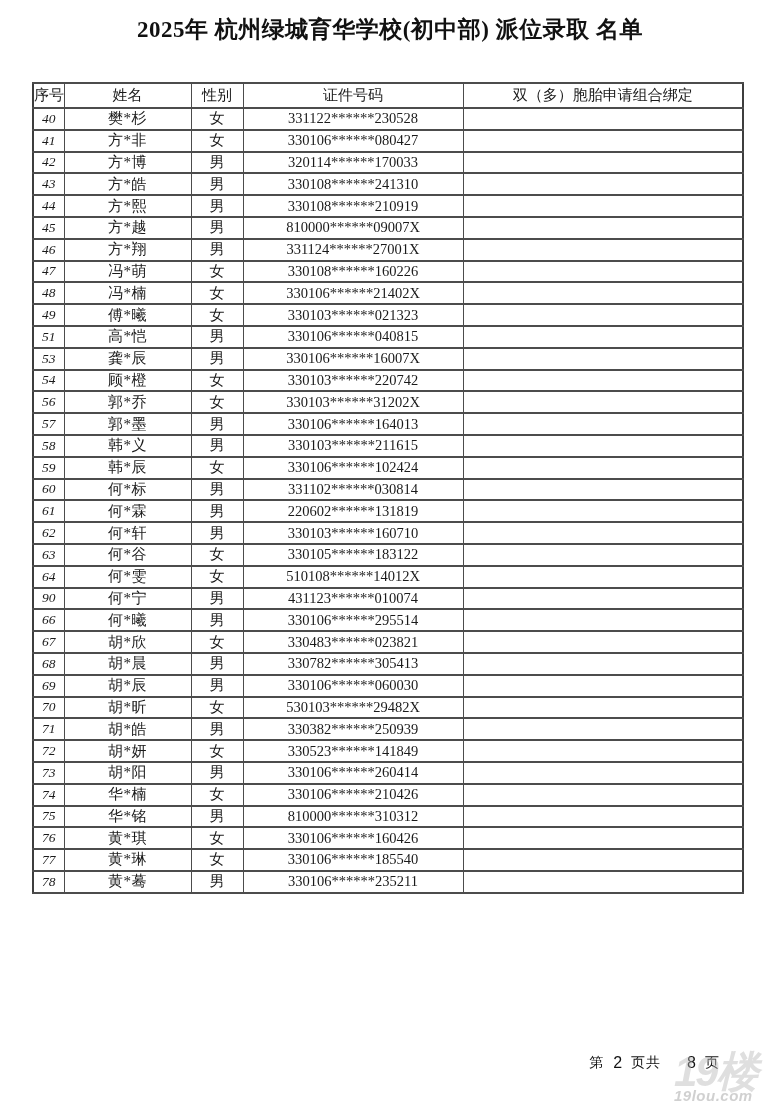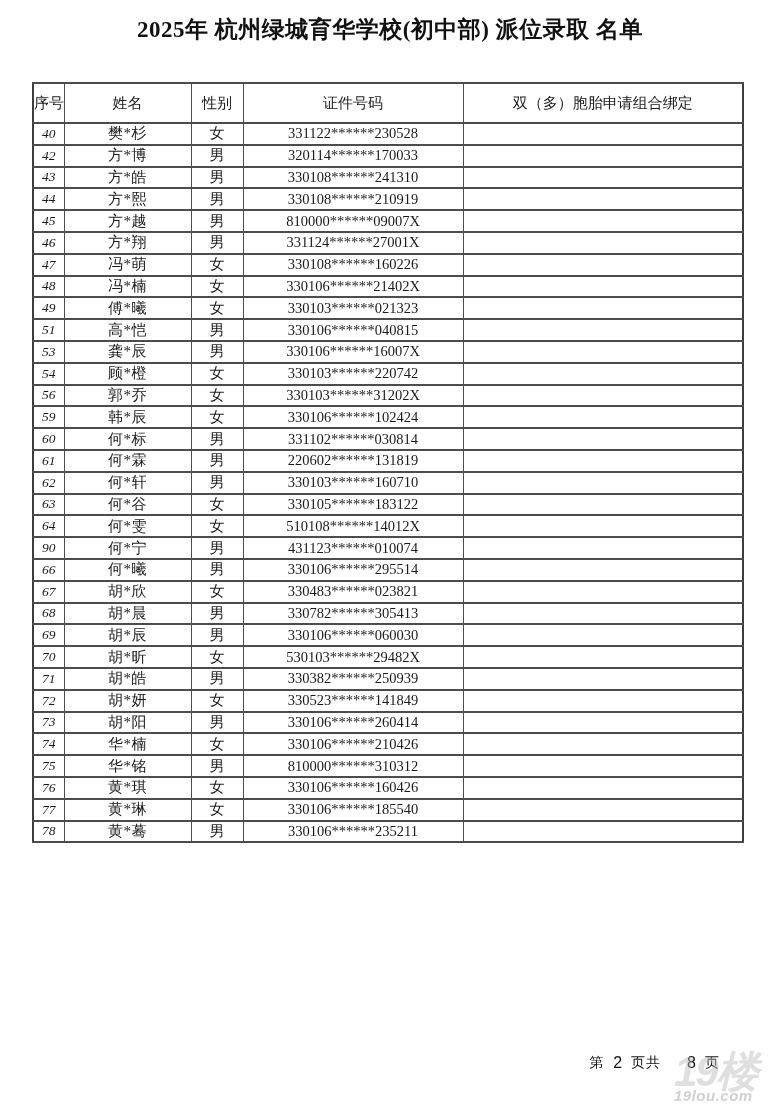--- a/index.html
+++ b/index.html
@@ -42,21 +42,21 @@
     border-right: 1px solid #4c4c4c;
     border-top: 2px solid #4c4c4c;
     border-bottom: 2px solid #4c4c4c;
     text-align: center;
     vertical-align: middle;
     padding: 0;
     overflow: hidden;
     white-space: nowrap;
   }
   table.roster { border: 2px solid #3d3d3d; }
-  thead tr { height: 40px; margin-top: 19px; }
+  thead tr { height: 25px; margin-top: 19px; }
   tbody tr { height: 21.8px; }
   th {
     font-weight: normal;
     font-size: 15px;
   }
   td.c-no   { font-size: 13.5px; font-style: italic; }
   td.c-name { font-size: 15px; letter-spacing: 0.5px; }
   td.c-gender { font-size: 15px; }
   td.c-id   { font-size: 14.5px; }
   td.c-bind { font-size: 14px; }
@@ -131,20 +131,27 @@
     </thead>
     <tbody>
     <tr>
       <td class="c-no">40</td>
       <td class="c-name">樊*杉</td>
       <td class="c-gender">女</td>
       <td class="c-id">331122******230528</td>
       <td class="c-bind"></td>
     </tr>
 
+    <tr>
+      <td class="c-no">41</td>
+      <td class="c-name">方*非</td>
+      <td class="c-gender">女</td>
+      <td class="c-id">330106******080427</td>
+      <td class="c-bind"></td>
+    </tr>
 
     <tr>
       <td class="c-no">42</td>
       <td class="c-name">方*博</td>
       <td class="c-gender">男</td>
       <td class="c-id">320114******170033</td>
       <td class="c-bind"></td>
     </tr>
 
     <tr>
@@ -231,21 +238,35 @@
 
 
     <tr>
       <td class="c-no">56</td>
       <td class="c-name">郭*乔</td>
       <td class="c-gender">女</td>
       <td class="c-id">330103******31202X</td>
       <td class="c-bind"></td>
     </tr>
 
-
+    <tr>
+      <td class="c-no">57</td>
+      <td class="c-name">郭*墨</td>
+      <td class="c-gender">男</td>
+      <td class="c-id">330106******164013</td>
+      <td class="c-bind"></td>
+    </tr>
+
+    <tr>
+      <td class="c-no">58</td>
+      <td class="c-name">韩*义</td>
+      <td class="c-gender">男</td>
+      <td class="c-id">330103******211615</td>
+      <td class="c-bind"></td>
+    </tr>
 
     <tr>
       <td class="c-no">59</td>
       <td class="c-name">韩*辰</td>
       <td class="c-gender">女</td>
       <td class="c-id">330106******102424</td>
       <td class="c-bind"></td>
     </tr>
 
     <tr>

